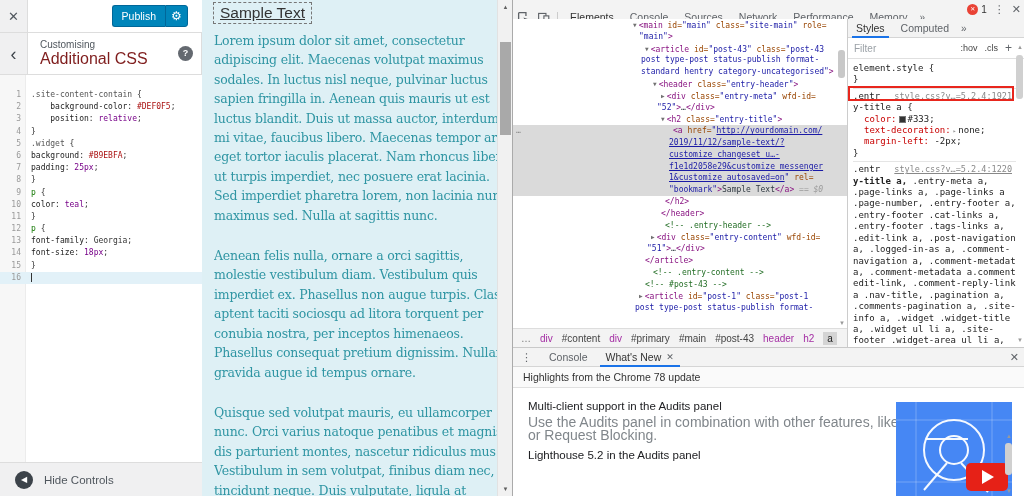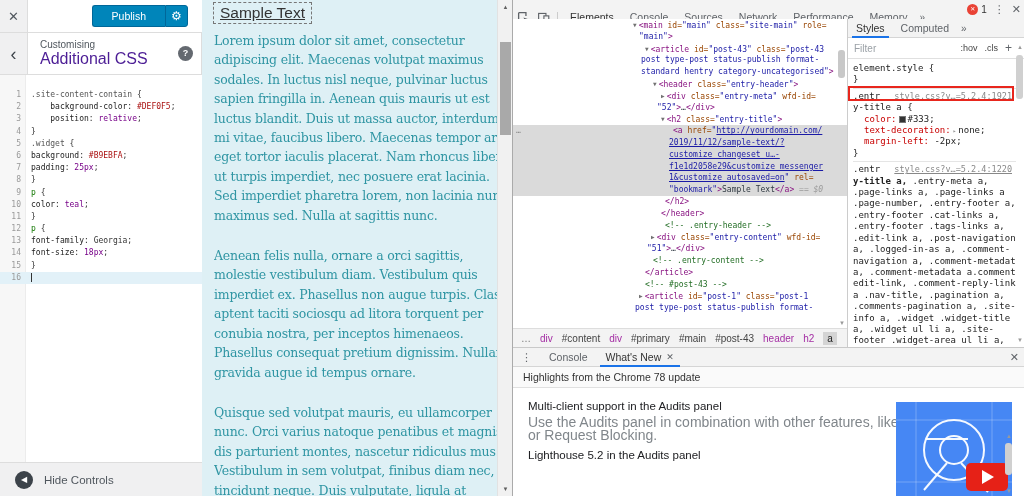--- a/index.html
+++ b/index.html
@@ -4,26 +4,26 @@
 <style>
   * { margin:0; padding:0; box-sizing:border-box; }
   html,body { width:1024px; height:496px; overflow:hidden; background:#fff;
               font-family:"Liberation Sans", sans-serif; }
   .screen { position:relative; width:1024px; height:496px; overflow:hidden; }
 
   
   .wp-panel { position:absolute; left:0; top:0; width:202px; height:496px; background:#fff; border-right:1px solid #ddd; }
   .wp-topbar { position:absolute; left:0; top:0; width:202px; height:33px; background:#fff; border-bottom:1px solid #ddd; }
   .wp-close { position:absolute; left:0; top:0; width:28px; height:32px; background:#f0f0f1; border:none; border-right:1px solid #ddd; color:#50575e; font-size:13px; cursor:pointer; }
-  .publish-btn { position:absolute; right:37px; top:5px; height:22px; padding:0 19px; background:#0085ba; color:#fff; border:1px solid #006799; border-right:none; border-radius:3px 0 0 3px; font-size:10.5px; font-family:"Liberation Sans",sans-serif;margin-left:44px; }
+  .publish-btn { position:absolute; right:37px; top:5px; height:22px; padding:0 9px; background:#0085ba; color:#fff; border:1px solid #006799; border-right:none; border-radius:3px 0 0 3px; font-size:10.5px; font-family:"Liberation Sans",sans-serif;margin-left:44px; }
   .gear-btn { position:absolute; right:14px; top:5px; width:23px; height:22px; background:#0085ba; color:#fff; border:1px solid #006799; border-radius:0 3px 3px 0; font-size:12px; line-height:1; }
   .wp-section { position:absolute; left:0; top:33px; width:202px; height:42px; border-bottom:1px solid #ddd; }
   .wp-back { position:absolute; left:0; top:0; width:28px; height:41px; background:#f0f0f1; border:none; border-right:1px solid #ddd; color:#3c434a; font-size:18px; line-height:1; }
   .wp-kicker { position:absolute; left:40px; top:6px; font-size:10px; color:#50575e; }
-  .wp-title { position:absolute; left:40px; top:17px; font-size:16px; font-weight:300; color:#4c1d95; }
+  .wp-title { position:absolute; left:40px; top:17px; font-size:16px; font-weight:300; color:#7f1d1d; }
   .wp-help { position:absolute; right:9px; top:13px; width:15px; height:15px; border-radius:50%; background:#646970; color:#fff; font-size:9px; font-weight:bold; text-align:center; line-height:15px; }
 
   
   .editor { position:absolute; left:0; top:75px; width:202px; height:387px; background:#fff; overflow:hidden;
             font-family:"DejaVu Sans Mono", monospace; font-size:8px; }
   .ed-gutter-bg { position:absolute; left:0; top:0; width:26px; height:100%; background:#f7f7f7; border-right:1px solid #ececec; }
   .ed-lines { position:absolute; left:0; top:14px; width:202px; }
   .ed-line { display:flex; height:12.2px; line-height:12.2px; position:relative; }
   .ed-line.active { background:#e2f1f8;align-items:flex-end; }
   .ed-num { width:26px; padding-right:5px; text-align:right; color:#999; font-size:8px; flex:none; }
@@ -304,22 +304,22 @@
           <div class="tree-line sel" style="padding-left: 156px;"><span class="tk-lk">2019/11/12/sample-text/?</span></div>
           <div class="tree-line sel" style="padding-left: 156px;"><span class="tk-lk">customize_changeset_u…-</span></div>
           <div class="tree-line sel" style="padding-left: 156px;"><span class="tk-lk">f1e1d2058e29&amp;customize_messenger</span></div>
           <div class="tree-line sel" style="padding-left: 156px;"><span class="tk-lk">1&amp;customize_autosaved=on</span><span class="tk-vl">"</span><span class="tk-at"> rel=</span></div>
           <div class="tree-line sel" style="padding-left: 156px;"><span class="tk-vl">"bookmark"</span><span class="tk-tg">&gt;</span><span class="tk-tx">Sample Text</span><span class="tk-tg">&lt;/a&gt;</span><span class="tk-dm"> == $0</span></div>
           <div class="tree-line" style="padding-left: 152px;"><span class="tk-tg">&lt;/h2&gt;</span></div>
           <div class="tree-line" style="padding-left: 148px;"><span class="tk-tg">&lt;/header&gt;</span></div>
           <div class="tree-line" style="padding-left: 152px;"><span class="tk-cm">&lt;!-- .entry-header --&gt;</span></div>
           <div class="tree-line" style="padding-left: 138px;"><span class="tk-ar">▶</span><span class="tk-tg">&lt;div</span><span class="tk-at"> class=</span><span class="tk-vl">"entry-content"</span><span class="tk-at"> wfd-id=</span></div>
           <div class="tree-line" style="padding-left: 134px;"><span class="tk-vl">"51"</span><span class="tk-tg">&gt;</span><span class="tk-tx">…</span><span class="tk-tg">&lt;/div&gt;</span></div>
+          <div class="tree-line" style="padding-left: 132px;"><span class="tk-tg">&lt;/article&gt;</span></div>
           <div class="tree-line" style="padding-left: 140px;"><span class="tk-cm">&lt;!-- .entry-content --&gt;</span></div>
-          <div class="tree-line" style="padding-left: 132px;"><span class="tk-tg">&lt;/article&gt;</span></div>
           <div class="tree-line" style="padding-left: 132px;"><span class="tk-cm">&lt;!-- #post-43 --&gt;</span></div>
           <div class="tree-line" style="padding-left: 126px;"><span class="tk-ar">▶</span><span class="tk-tg">&lt;article</span><span class="tk-at"> id=</span><span class="tk-vl">"post-1"</span><span class="tk-at"> class=</span><span class="tk-vl">"post-1</span></div>
           <div class="tree-line" style="padding-left: 122px;"><span class="tk-vl">post type-post status-publish format-</span></div>
         </div>
       <div class="el-thumb"></div>
       <div class="el-down">▼</div>
     </div>
 
     <div class="dt-crumbs" id="crumbs">
         <span class="crumb c-dim">…</span>

